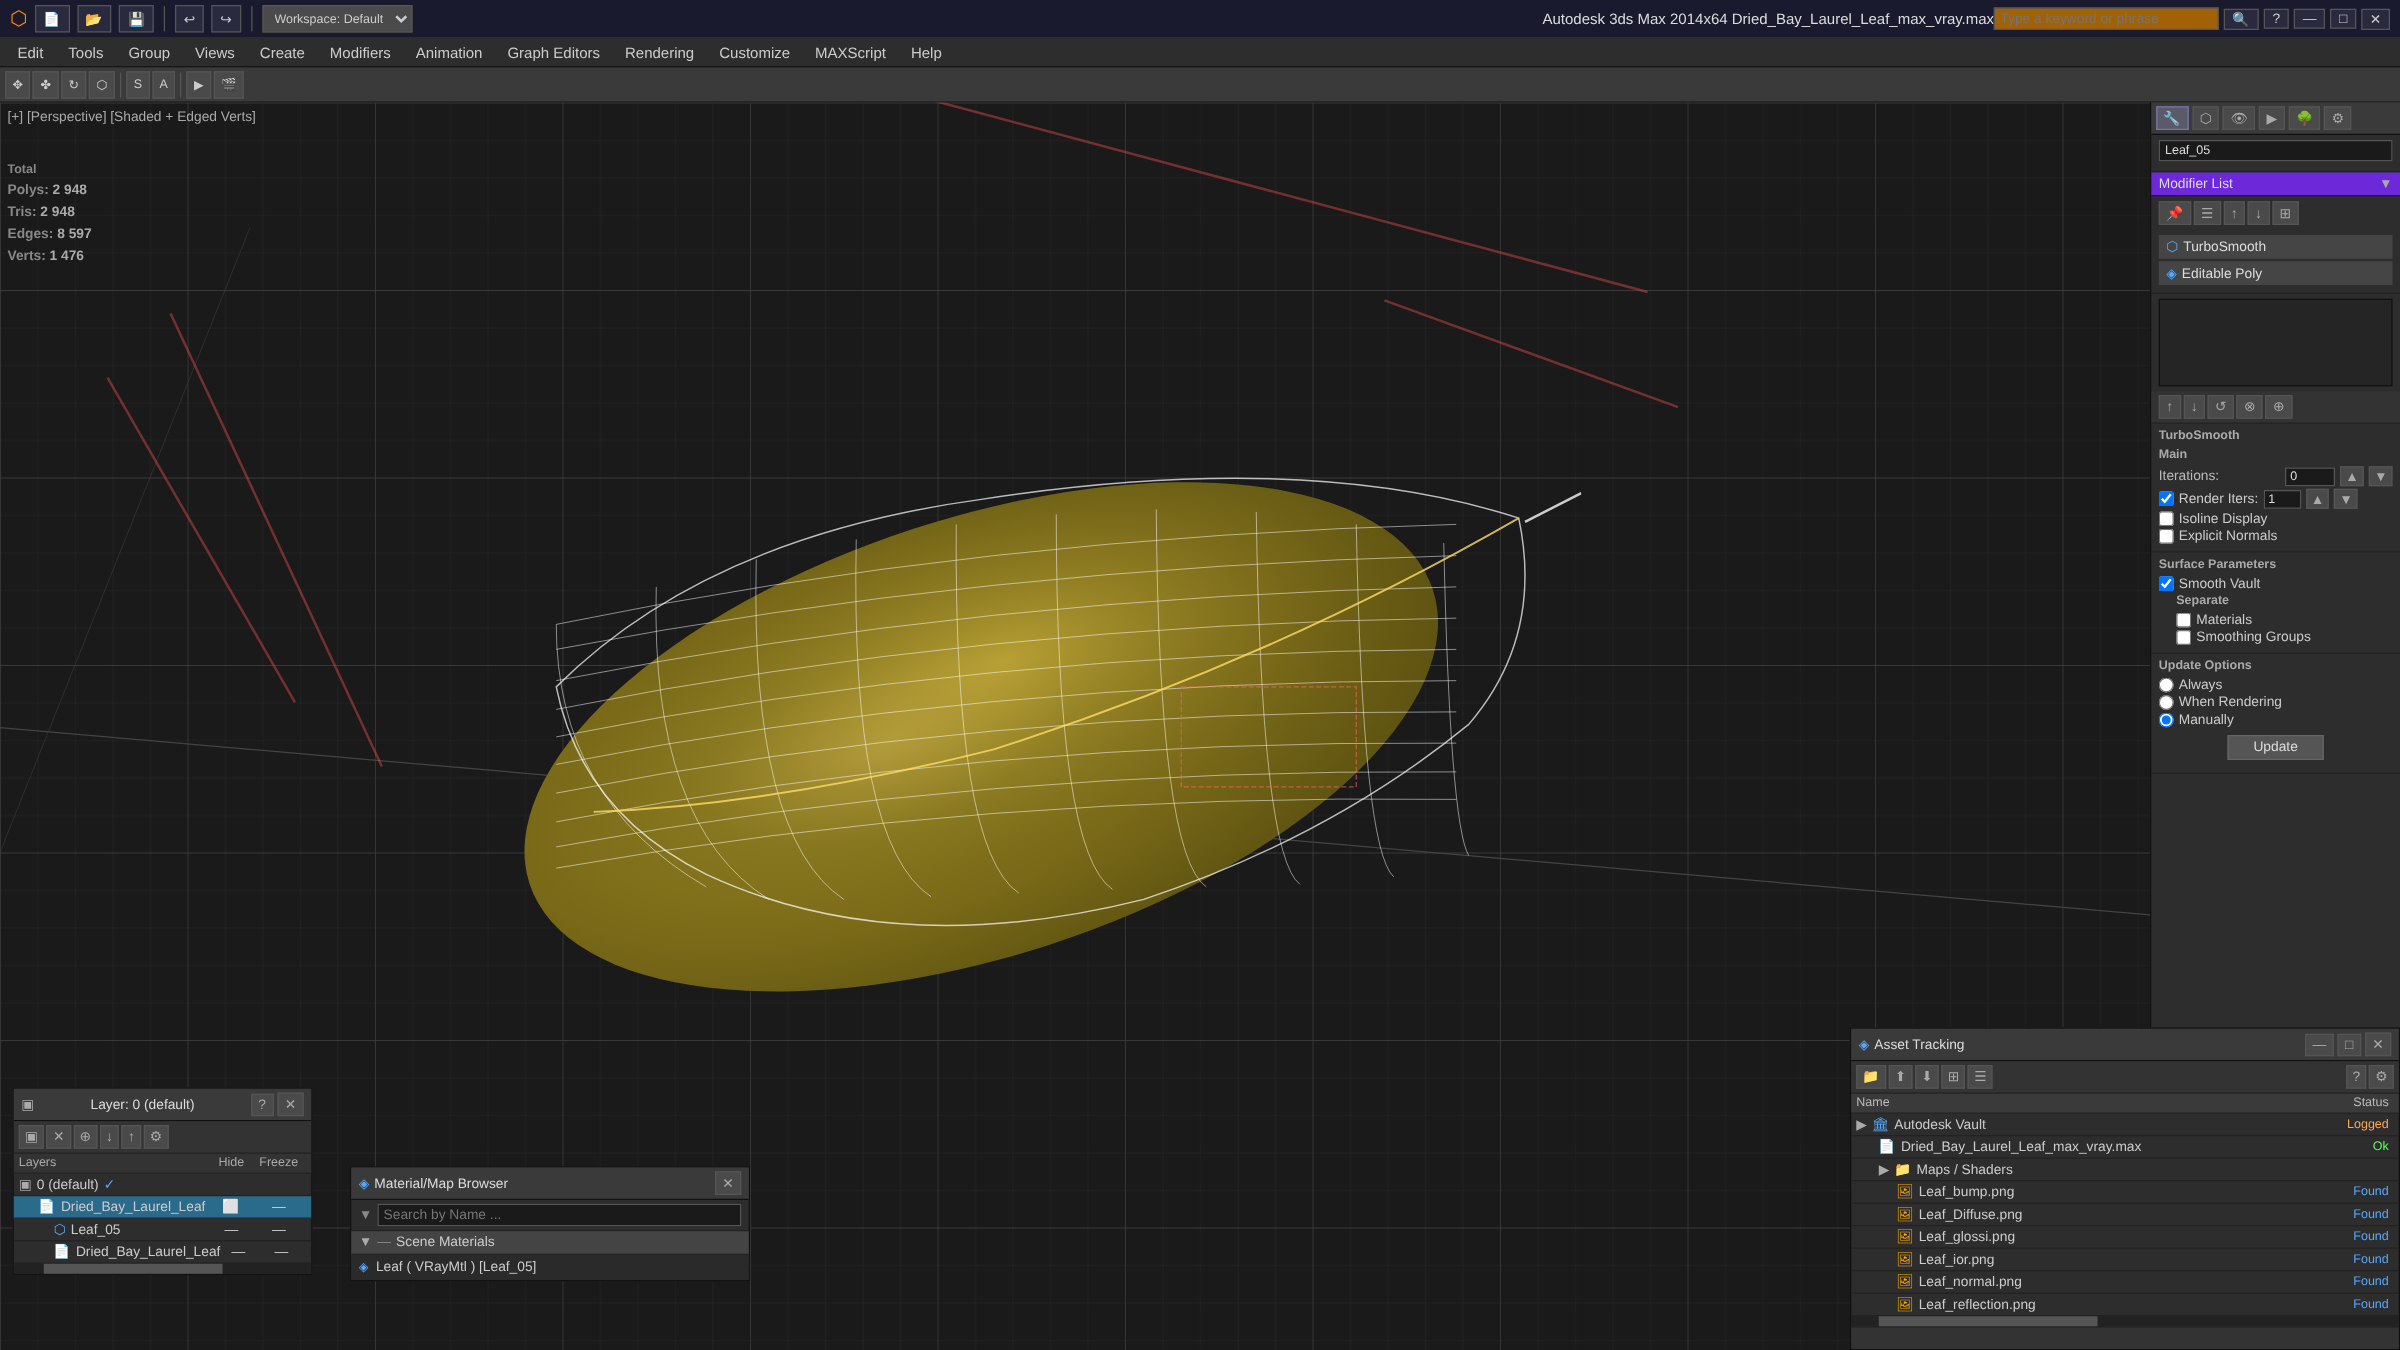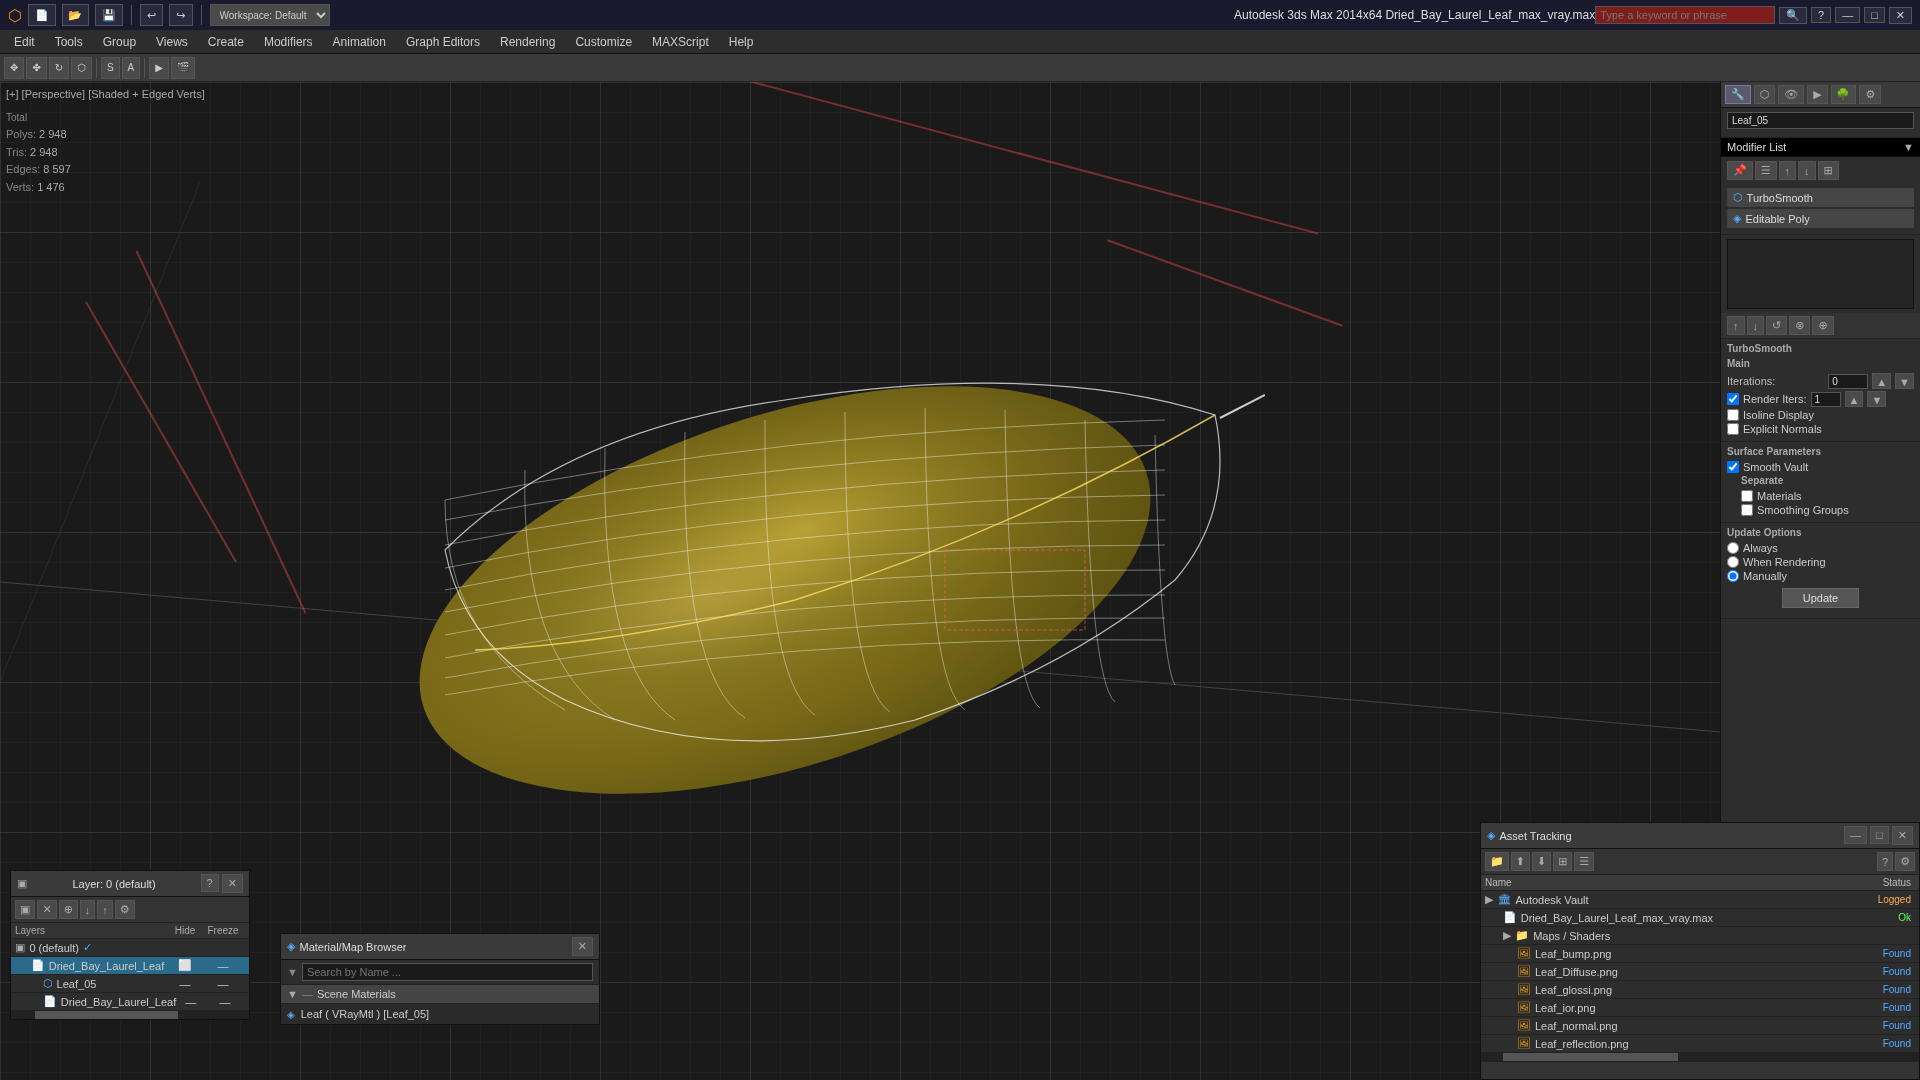--- a/index.html
+++ b/index.html
@@ -98,20 +98,22 @@
       z-index: 2;
     }
     #viewport-stats {
       position: absolute;
       top: 6px;
       left: 6px;
       color: #aaa;
       font-size: 11px;
       line-height: 1.6;
       z-index: 2;
+      margin-top: 18px;
+      font-weight: bold;
     }
 
     
     #grid-canvas {
       position: absolute;
       top: 0; left: 0;
       width: 100%; height: 100%;
       z-index: 0;
     }
 
@@ -128,21 +130,21 @@
     #right-panel {
       width: 200px;
       background: #2d2d2d;
       border-left: 1px solid #111;
       display: flex;
       flex-direction: column;
       overflow-y: auto;
     }
 
     .panel-header {
-      background: #000000;
+      background: #6d28d9;
       padding: 3px 6px;
       font-size: 11px;
       color: #ddd;
       border-bottom: 1px solid #111;
       display: flex;
       align-items: center;
       justify-content: space-between;
     }
 
     .panel-section {
@@ -509,21 +511,21 @@
     <button class="toolbar-btn">↪</button>
     <span class="toolbar-sep"></span>
     <select class="toolbar-btn" style="width:120px;">
       <option>Workspace: Default</option>
     </select>
   </div>
   <div class="title-center">
     <span>Autodesk 3ds Max 2014x64    Dried_Bay_Laurel_Leaf_max_vray.max</span>
   </div>
   <div class="title-right">
-    <input type="text" style="width: 180px; background: #7f1d1d; border: 1px solid rgb(85, 85, 85); color: rgb(204, 204, 204); padding: 2px 4px; font-size: 11px;" placeholder="Type a keyword or phrase">
+    <input type="text" style="width: 180px; background: #a16207; border: 1px solid rgb(85, 85, 85); color: rgb(204, 204, 204); padding: 2px 4px; font-size: 11px;" placeholder="Type a keyword or phrase">
     <button class="win-btn">🔍</button>
     <button class="win-btn">?</button>
     <button class="win-btn">—</button>
     <button class="win-btn">□</button>
     <button class="win-btn">✕</button>
   </div>
 </div>
 
 <div id="menu-bar">
 <span class="menu-item">Edit</span>

